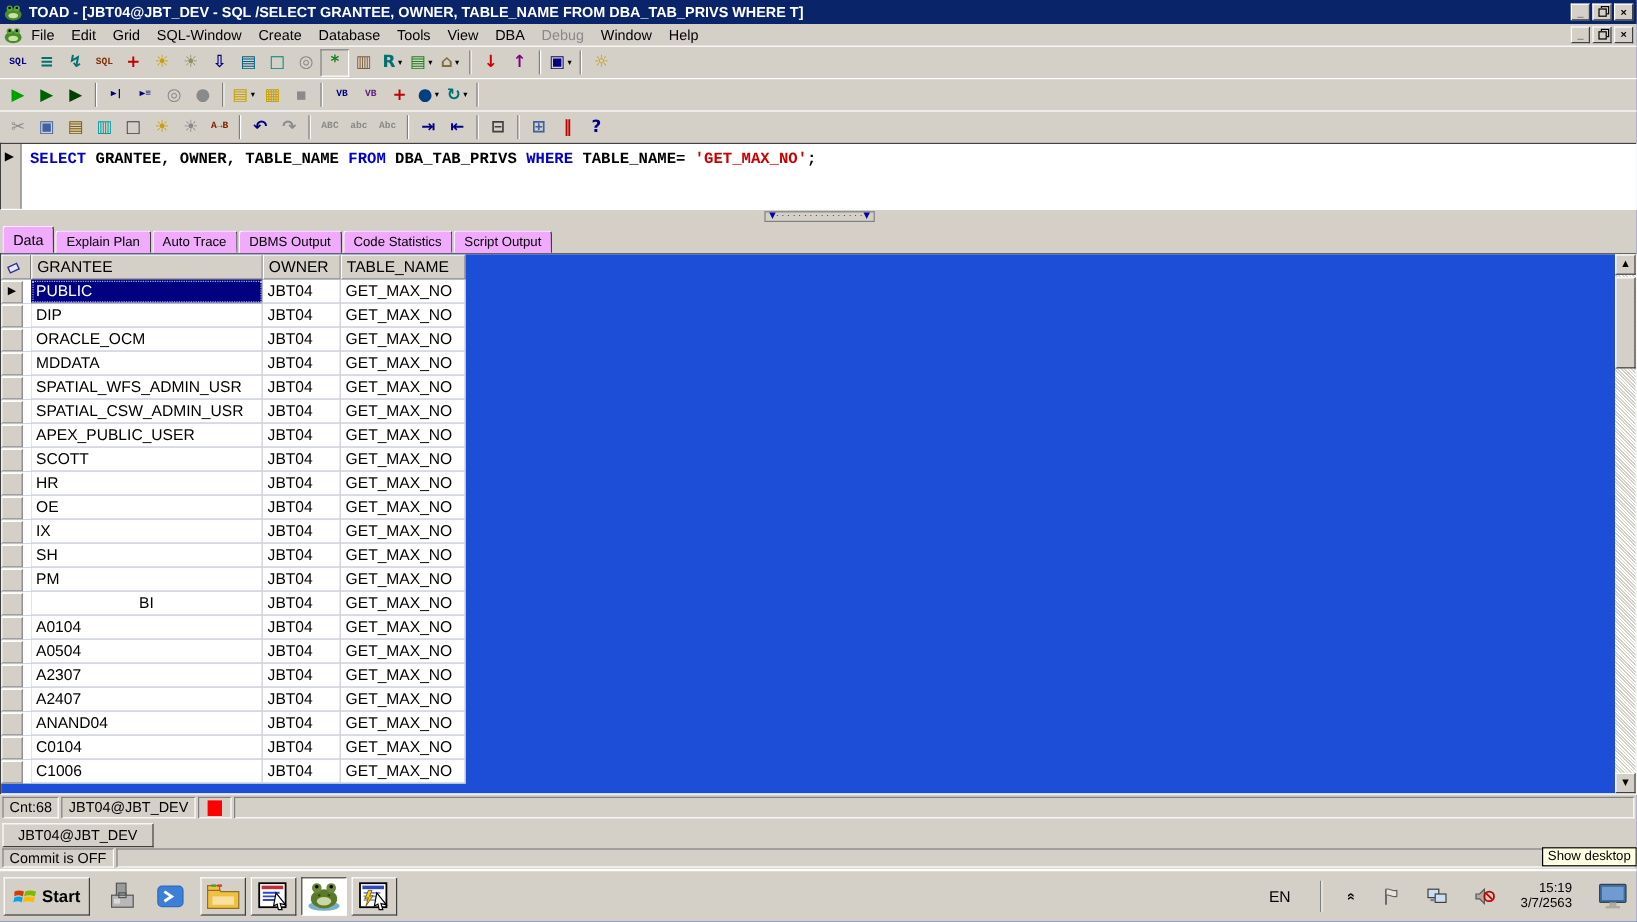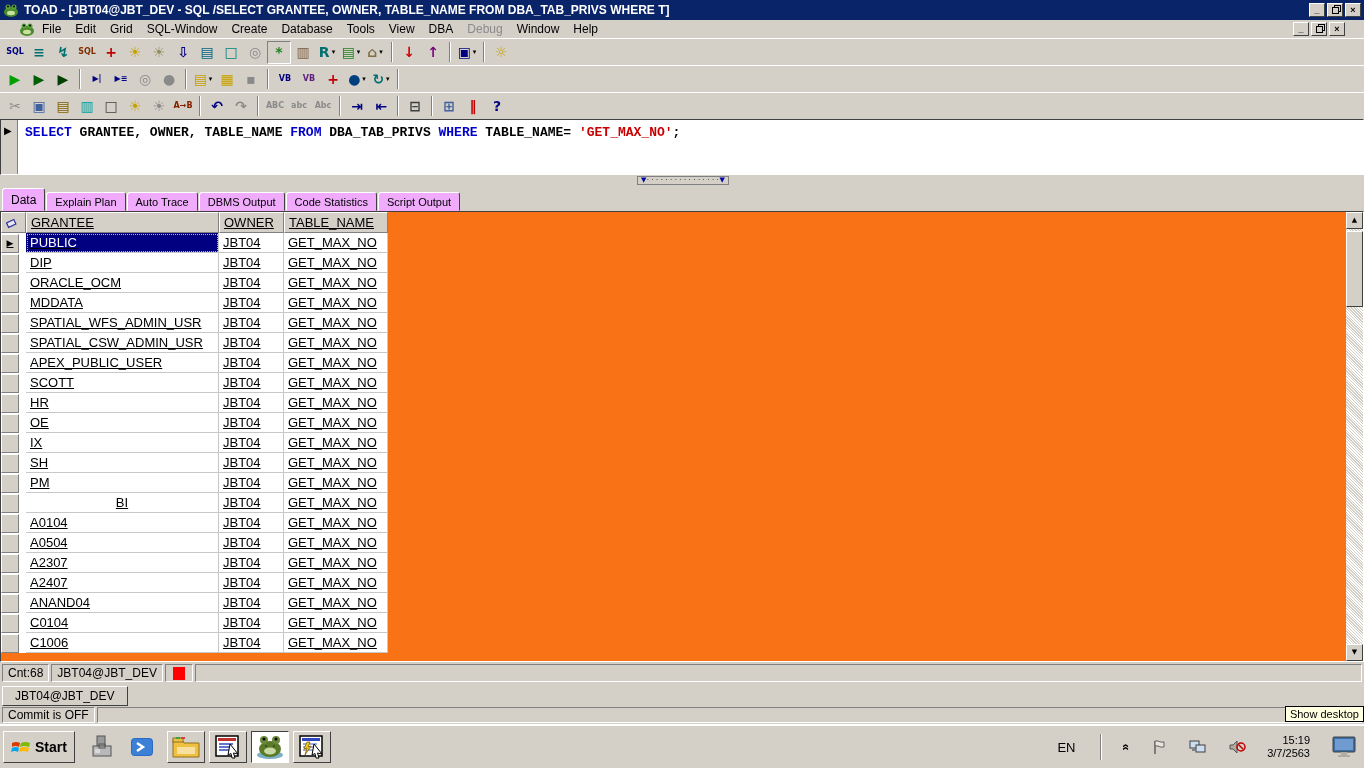--- a/index.html
+++ b/index.html
@@ -8,31 +8,31 @@
 
   
   .titlebar{height:20px;background:#0A246A;display:flex;align-items:center;padding:0 3px;}
   .titlebar .title{color:#fff;font-weight:bold;font-size:12px;margin-left:5px;flex:1;white-space:nowrap;overflow:hidden;}
   .winbtns{display:flex;gap:2px;align-items:center;}
   .winbtn{width:16px;height:14px;background:#D4D0C8;border:1px solid;border-color:#fff #404040 #404040 #fff;display:flex;align-items:flex-end;justify-content:center;font-size:9px;font-weight:bold;line-height:11px;}
   .winbtn.x{align-items:center;}
   .restore-glyph{width:7px;height:7px;border:1px solid #000;margin-bottom:2px;box-shadow:2px -2px 0 -1px #D4D0C8,2px -2px 0 0 #000;}
 
   
-  .menubar{height:18px;display:flex;align-items:center;padding:0 19px;}
+  .menubar{height:18px;display:flex;align-items:center;padding:0 3px;}
   .menu-item{padding:2px 7px;font-size:12px;cursor:default;}
   .menu-item.disabled{color:#8a8a8a;}
   .spacer{flex:1;}
 
   
   .toolbar{height:27px;display:flex;align-items:center;padding:1px 3px;border-top:1px solid #fff;}
   .tbtn{min-width:24px;height:23px;display:flex;align-items:center;justify-content:center;padding:0 1px;}
   .tbtn.framed{border:1px solid;border-color:#808080 #fff #fff #808080;}
   .glyph{font-family:"DejaVu Sans",sans-serif;font-size:14px;font-weight:bold;line-height:1;}
-  .glyph.sm{font-size:8px;letter-spacing:0;}
+  .glyph.sm{font-size:8px;letter-spacing:0;font-family:Liberation Mono, monospace;}
   .ddarrow{font-family:"DejaVu Sans",sans-serif;font-size:7px;margin-left:2px;color:#000;}
   .tsep{width:2px;height:20px;border-left:1px solid #808080;border-right:1px solid #fff;margin:0 4px;}
 
   
   .editor{height:56px;background:#fff;border:1px solid;border-color:#404040 #fff #fff #404040;display:flex;}
   .gutter{width:17px;background:#D4D0C8;border-right:1px solid #808080;}
   .gutter .marker{display:block;margin:5px 0 0 3px;font-size:10px;color:#000;font-family:"DejaVu Sans",sans-serif;}
   .code{font-family:"Liberation Mono",monospace;font-size:13px;font-weight:bold;padding:5px 7px;white-space:pre;}
   .kw{color:#0000C8;} .id{color:#000;} .str{color:#C80000;}
 
@@ -42,21 +42,21 @@
   .splithandle .tri{font-family:"DejaVu Sans",sans-serif;font-size:7px;color:#0000A0;line-height:1;}
   .splithandle .dots{font-size:8px;color:#404040;letter-spacing:2px;line-height:3px;overflow:hidden;height:5px;}
 
   
   .tabbar{height:24px;display:flex;align-items:flex-end;padding-left:2px;}
   .tab{height:19px;padding:3px 8px 0 8px;margin-right:1px;background:#f0abfc;border:1px solid;border-color:#fff #404040 transparent #fff;border-radius:3px 3px 0 0;font-size:11px;white-space:nowrap;}
   .tab.active{height:23px;padding-top:4px;font-size:12px;z-index:2;}
 
   
   .gridwrap{height:451px;background:#fff;border:1px solid;border-color:#404040 #fff #fff #404040;position:relative;}
-  .grid{position:absolute;left:0;top:0;right:17px;bottom:0;overflow:hidden;background:#f97316;text-decoration:underline;}
+  .grid{position:absolute;left:0;top:0;right:17px;bottom:0;overflow:hidden;background:#1d4ed8;}
   .g-header{display:flex;height:21px;}
   .g-hcell{background:#D4D0C8;border:1px solid;border-color:#fff #808080 #808080 #fff;padding:3px 4px;font-size:13px;white-space:nowrap;overflow:hidden;display:flex;align-items:center;}
   .g-row{display:flex;height:20px;}
   .g-selcol{width:25px;display:flex;align-items:center;justify-content:flex-start;background:#fff;}
   .selblock{width:18px;height:19px;background:#D4D0C8;border:1px solid;border-color:#fff #808080 #808080 #fff;display:flex;align-items:center;justify-content:center;font-family:"DejaVu Sans",sans-serif;font-size:9px;}
   .g-cell{border-right:1px solid #C8C8C8;border-bottom:1px solid #C8C8C8;padding:2px 4px;font-size:13px;white-space:nowrap;overflow:hidden;background:#fff;}
   .g-cell.selected{background:#000080;color:#fff;outline:1px dotted #b0b0e0;outline-offset:-2px;}
 
   
   .vscroll{position:absolute;right:0;top:0;bottom:0;width:17px;background:repeating-linear-gradient(45deg,#ffffff 0 1px,#D4D0C8 1px 2px);}

